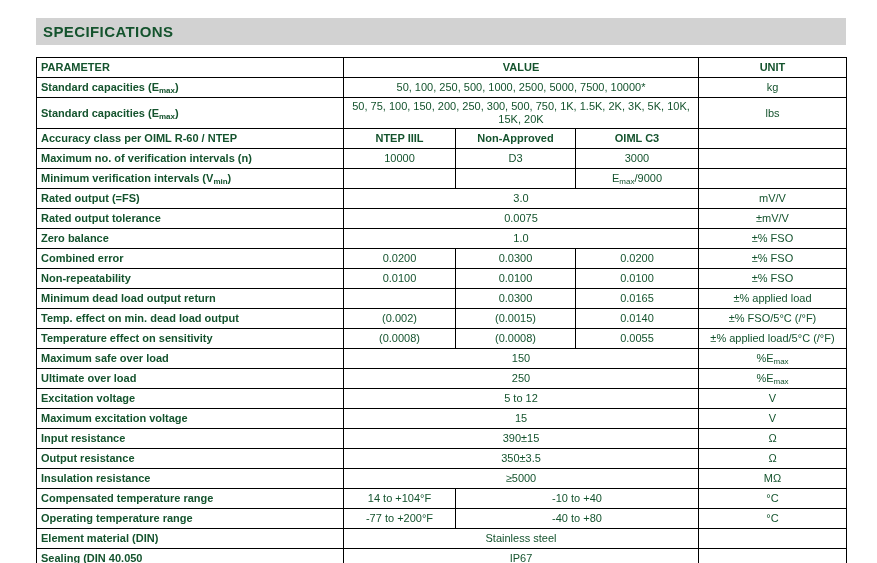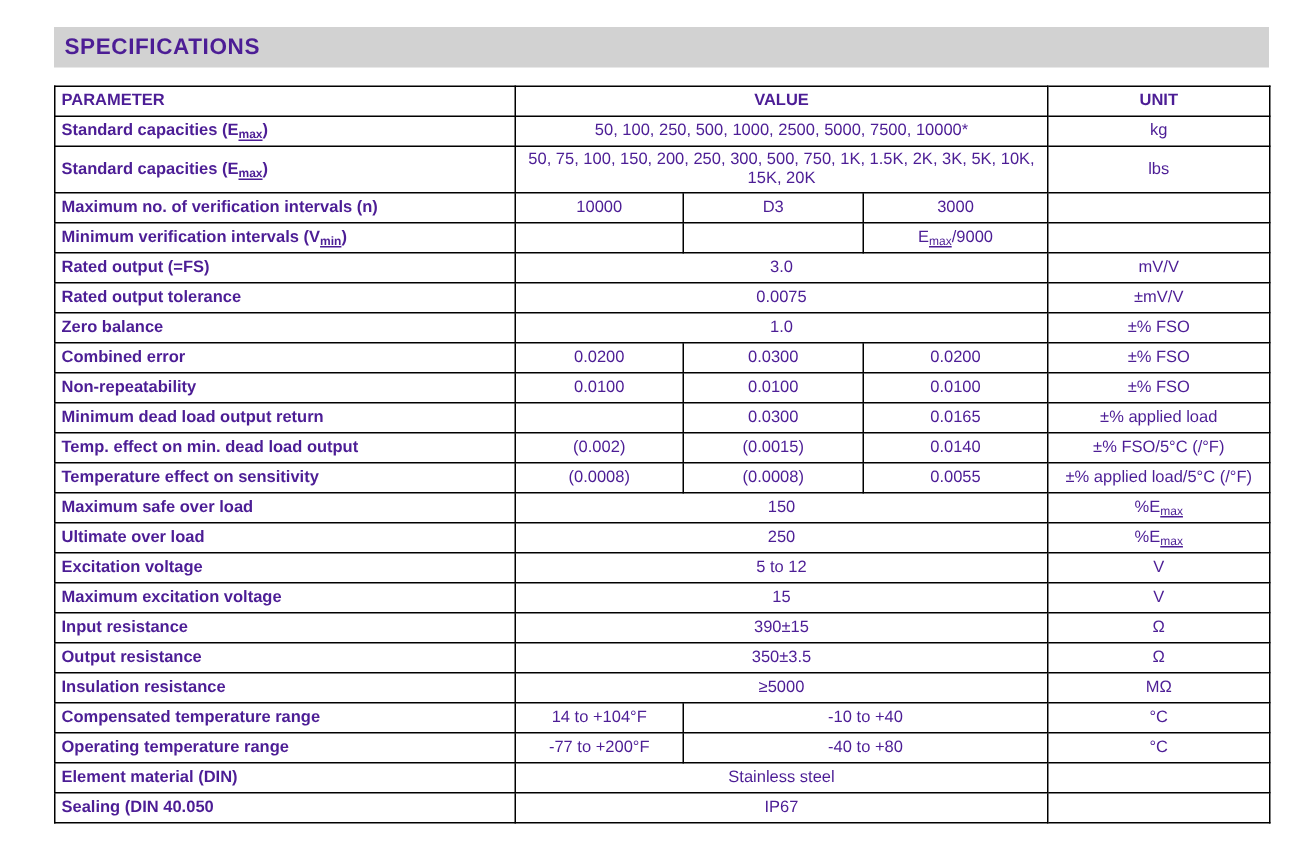--- a/index.html
+++ b/index.html
@@ -6,21 +6,21 @@
     margin: 0;
     padding: 0;
     background: #ffffff;
   }
   .page {
     position: relative;
     width: 877px;
     height: 563px;
     background: #ffffff;
     font-family: "Liberation Sans", sans-serif;
-    color: #4c1d95;
+    color: #14532d;
   }
   .title-bar {
     position: absolute;
     left: 36px;
     top: 18px;
     width: 810px;
     height: 27px;
     background: #d2d2d2;
     display: flex;
     align-items: center;
@@ -54,21 +54,20 @@
   }
   th.val, td.val { text-align: center; font-weight: normal; }
   th.val { font-weight: bold; text-align: center; }
   td.val.bold { font-weight: bold; }
   th.unit, td.unit { text-align: center; font-weight: normal; }
   th.unit { font-weight: bold; }
   sub {
     font-size: 8px;
     line-height: 0;
     vertical-align: -2px;
-    text-decoration: underline;
   }
 </style>
 </head>
 <body>
 
 <div class="page">
 
   <div class="title-bar">
     <span class="title">SPECIFICATIONS</span>
   </div>
@@ -93,20 +92,27 @@
           <td class="param">Standard capacities (E<sub>max</sub>)</td>
           <td class="val" colspan="3">50, 100, 250, 500, 1000, 2500, 5000, 7500, 10000*</td>
           <td class="unit">kg</td>
         </tr>
         <tr>
           <td class="param">Standard capacities (E<sub>max</sub>)</td>
           <td class="val" colspan="3">50, 75, 100, 150, 200, 250, 300, 500, 750, 1K, 1.5K, 2K, 3K, 5K, 10K, 15K, 20K</td>
           <td class="unit">lbs</td>
         </tr>
         <tr>
+          <td class="param">Accuracy class per OIML R-60 / NTEP</td>
+          <td class="val bold">NTEP IIIL</td>
+          <td class="val bold">Non-Approved</td>
+          <td class="val bold">OIML C3</td>
+          <td class="unit"></td>
+        </tr>
+        <tr>
           <td class="param">Maximum no. of verification intervals (n)</td>
           <td class="val">10000</td>
           <td class="val">D3</td>
           <td class="val">3000</td>
           <td class="unit"></td>
         </tr>
         <tr>
           <td class="param">Minimum verification intervals (V<sub>min</sub>)</td>
           <td class="val"></td>
           <td class="val"></td>

